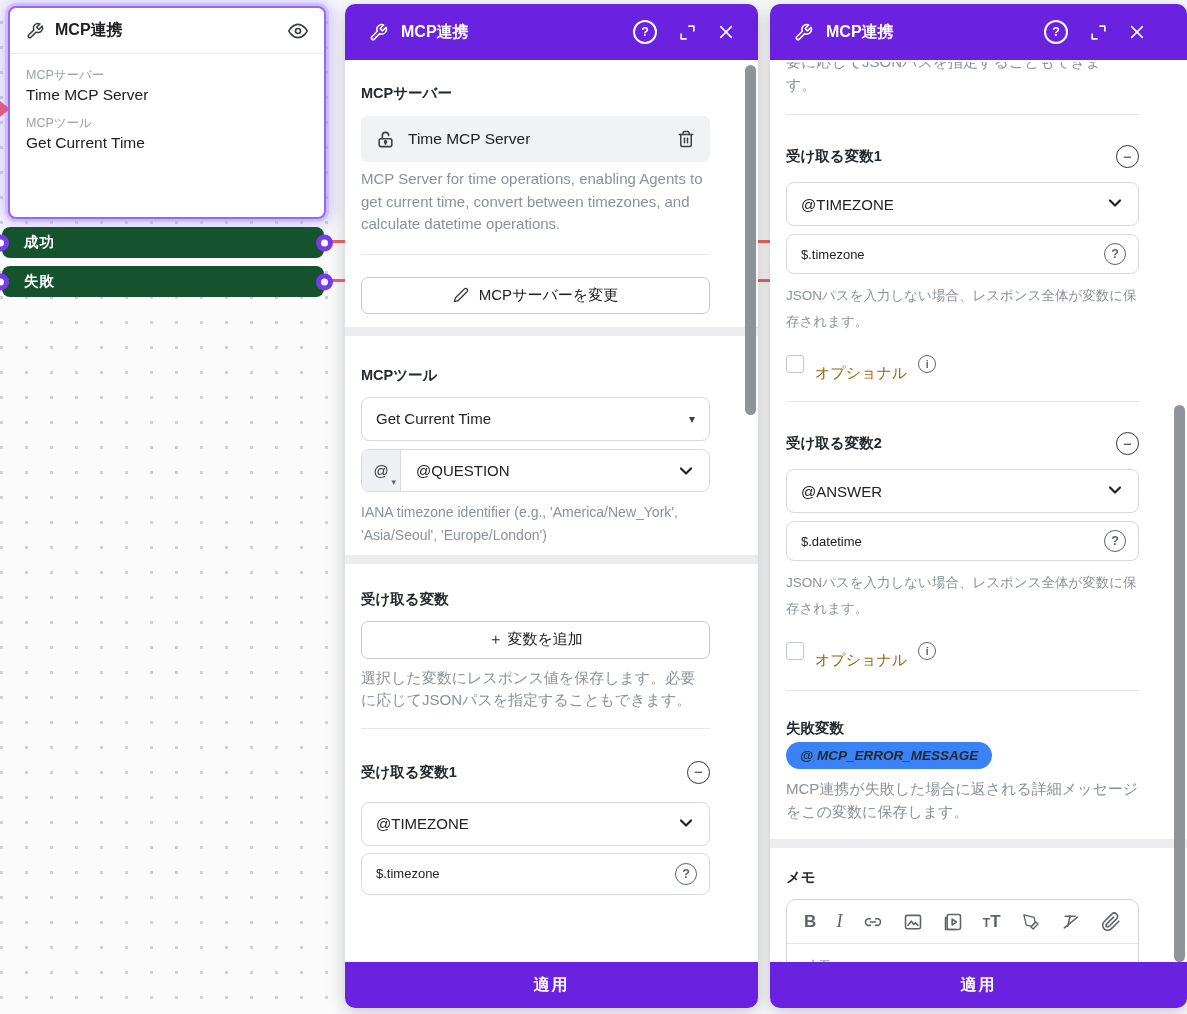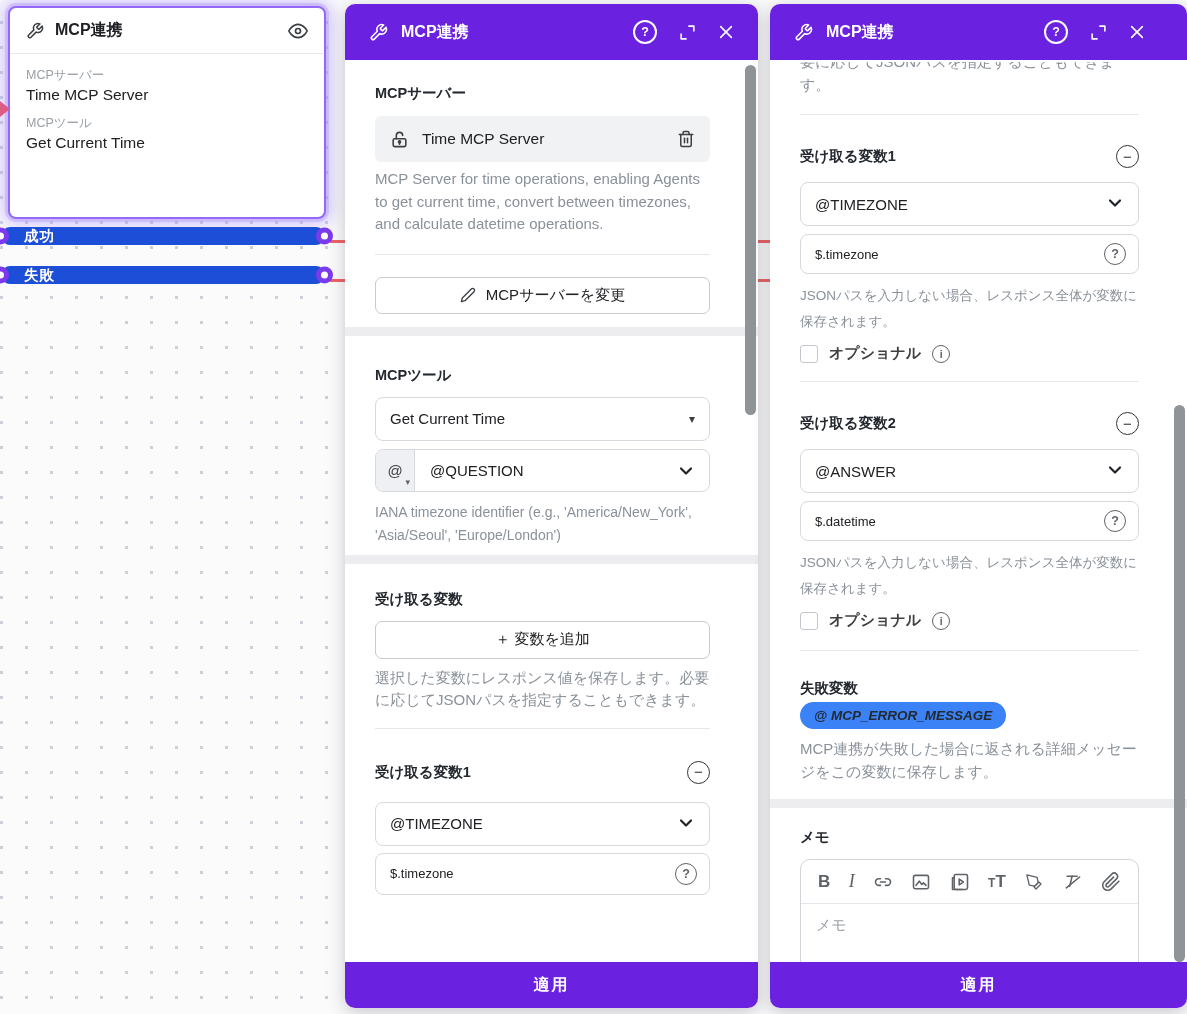--- a/index.html
+++ b/index.html
@@ -22,21 +22,21 @@
   .node-title{font-size:16px;font-weight:700;color:#202124;margin-left:11px;flex:1;}
   .node-body{padding:13px 16px 8px 16px;}
   .node-flabel{font-size:12.5px;color:#9aa0a6;margin-bottom:2px;}
   .node-fvalue{font-size:15.5px;color:#202124;margin-bottom:11px;}
   .node-footer{position:absolute;left:0;right:0;bottom:0;height:41px;border-top:1px solid #e8eaed;
     display:flex;align-items:center;padding:0 16px;}
   .node-id{font-size:13.5px;color:#9aa0a6;flex:1;}
   .node-actions{display:flex;align-items:center;gap:21px;}
   .icon-btn{display:inline-flex;align-items:center;justify-content:center;cursor:pointer;background:none;border:none;padding:0;}
   
-  .flow-bar{position:absolute;left:2px;width:322px;height:18px;background:#1d4ed8;border-radius:8px;z-index:2;
+  .flow-bar{position:absolute;left:2px;width:322px;height:31px;background:#14532d;border-radius:8px;z-index:2;
     display:flex;align-items:center;padding-left:22px;box-sizing:border-box;cursor:pointer;}
   #bar-success{top:227px;}
   #bar-fail{top:266px;}
   .flow-bar-label{color:#fff;font-size:14.5px;font-weight:700;letter-spacing:1px;}
   .port{position:absolute;width:7px;height:7px;background:#fff;border:5px solid #7c3aed;border-radius:50%;top:50%;transform:translateY(-50%);cursor:crosshair;}
   .port.left{left:-10px;}
   .port.right{right:-9px;}
   
   .panel{position:absolute;top:4px;height:1004px;background:#fff;border-radius:10px;z-index:10;
     box-shadow:0 4px 18px rgba(60,64,67,.28);}
@@ -50,21 +50,21 @@
   .help-circle{width:20px;height:20px;border:2px solid #fff;border-radius:50%;display:flex;align-items:center;justify-content:center;
     font-size:12.5px;font-weight:700;color:#fff;cursor:pointer;}
   .help-circle::after{content:"?";}
   .panel-body{position:absolute;top:56px;bottom:46px;left:0;right:0;overflow:hidden;}
   .panel-footer{position:absolute;bottom:0;left:0;right:0;height:46px;background:#6b21e0;border-radius:0 0 10px 10px;
     display:flex;align-items:center;justify-content:center;color:#fff;font-size:16px;font-weight:700;cursor:pointer;letter-spacing:2px;}
   .scroll-thumb{position:absolute;width:11px;right:2px;border-radius:6px;background:#8f9499;z-index:12;cursor:grab;}
   #thumb-mid{top:61px;height:350px;}
   #thumb-right{top:401px;height:557px;}
   
-  .sec{padding:0 48px 0 30px;}
+  .sec{padding:0 48px 0 16px;}
   .band{height:9px;background:#ededef;}
   hr.divider{border:none;border-top:1px solid #e4e6e9;margin:0;}
   .f-label{font-size:14.5px;font-weight:700;color:#24292f;}
   .req{color:#d93025;font-weight:700;margin-left:4px;}
   .server-row{margin-top:13px;height:46px;background:#f1f2f4;border-radius:6px;display:flex;align-items:center;
     padding:0 15px;gap:13px;}
   .server-name{font-size:15.5px;color:#202124;flex:1;}
   .desc{margin-top:6px;font-size:15px;line-height:22.5px;color:#8a9199;}
   .btn-outline{margin-top:22px;height:37px;width:100%;border:1px solid #c7cacf;border-radius:7px;background:#fff;
     display:flex;align-items:center;justify-content:center;gap:10px;font-size:15px;color:#202124;cursor:pointer;box-sizing:border-box;}
@@ -86,21 +86,21 @@
     justify-content:center;font-size:15px;color:#2f3338;cursor:pointer;line-height:1;}
   .minus-circle::after{content:"−";margin-top:-1px;}
   .json-input{margin-top:8px;height:40px;border:1px solid #d6d9dd;border-radius:8px;background:#fff;display:flex;
     align-items:center;padding:0 14px;font-size:13px;color:#202124;box-sizing:border-box;position:relative;cursor:text;}
   .q-circle{position:absolute;right:12px;width:20px;height:20px;border:1.6px solid #5f6368;border-radius:50%;
     display:flex;align-items:center;justify-content:center;font-size:12.5px;font-weight:700;color:#5f6368;cursor:pointer;}
   .q-circle::after{content:"?";}
   .jp-note{margin-top:9px;font-size:13.5px;line-height:26px;color:#8a9199;}
   .check-row{margin-top:9px;display:flex;align-items:center;gap:11px;}
   .checkbox{width:16px;height:16px;border:1.5px solid #c3c7cc;border-radius:3px;background:#fff;cursor:pointer;}
-  .check-label{font-size:15px;font-weight:700;color:#404040;}
+  .check-label{font-size:15px;font-weight:400;color:#a16207;margin-top:20px;}
   .info-circle{width:16px;height:16px;border:1.4px solid #5f6368;border-radius:50%;display:flex;align-items:center;
     justify-content:center;font-size:10.5px;font-weight:700;color:#5f6368;font-style:normal;cursor:pointer;}
   .info-circle::after{content:"i";}
   .chip{display:inline-block;margin-top:4px;background:#3b82f6;border-radius:15px;padding:6px 14px;
     font-size:13.5px;font-weight:700;color:#24292f;font-style:italic;}
   .memo-box{margin-top:12px;border:1px solid #d2d5da;border-radius:10px;overflow:hidden;background:#fff;}
   .memo-toolbar{height:43px;display:flex;align-items:center;justify-content:space-between;padding:0 17px;
     border-bottom:1px solid #e4e6e9;color:#5f6368;}
   .tb{cursor:pointer;display:inline-flex;align-items:center;font-size:17px;color:#5f6368;}
   .tb-bold::after{content:"B";font-weight:700;}

